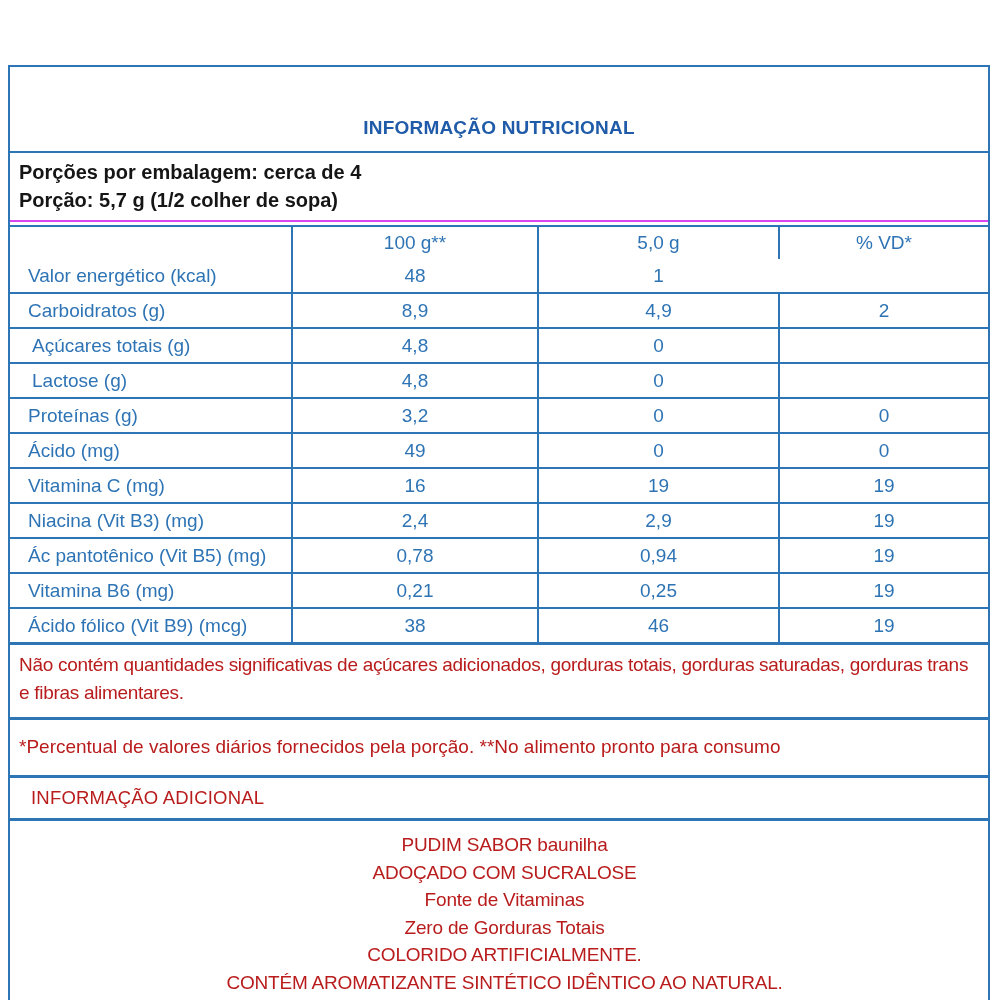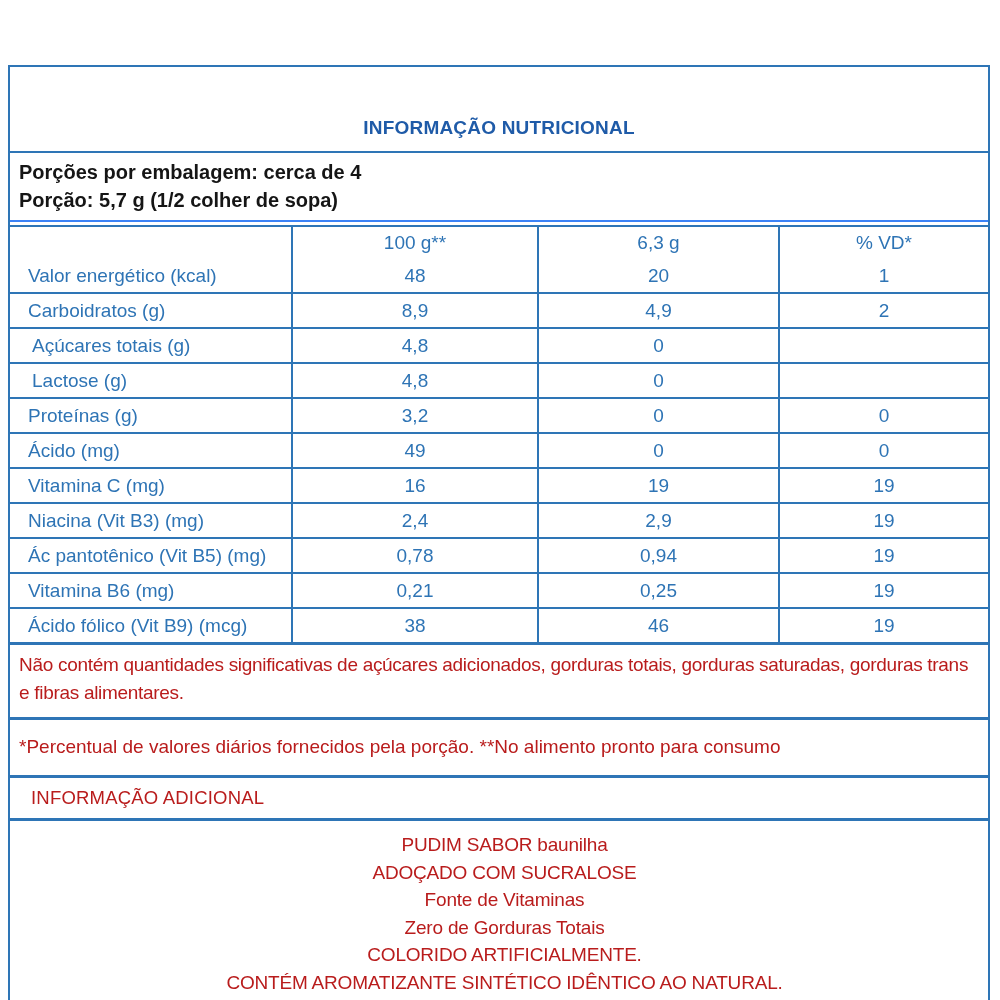--- a/index.html
+++ b/index.html
@@ -37,21 +37,21 @@
   }
   .title-row span {
     color: #1F5BA8;
     font-weight: bold;
     font-size: 19px;
     letter-spacing: 0.2px;
   }
   
   .serving-block {
     padding: 5px 16px 6px 9px;
-    border-bottom: 2px solid #3b82f6;
+    border-bottom: 2px solid #d946ef;
     color: #151515;
     font-weight: bold;
     font-size: 20px;
     line-height: 28px;
   }
   
   .nutri-table {
     border-top: 2px solid #2E75B6;
     margin-top: 3px;
   }
@@ -115,28 +115,27 @@
 
     <div class="serving-block">
       <div>Porções por embalagem: cerca de 4</div>
       <div>Porção: 5,7 g (1/2 colher de sopa)</div>
     </div>
 
     <div class="nutri-table">
       <div class="n-row header-row">
         <div class="n-cell lbl"></div>
         <div class="n-cell">100 g**</div>
-        <div class="n-cell">6,3 g</div>
+        <div class="n-cell">5,0 g</div>
         <div class="n-cell">% VD*</div>
       </div>
       <div id="rows-container">
       <div class="n-row">
         <div class="n-cell lbl">Valor energético (kcal)</div>
         <div class="n-cell">48</div>
-        <div class="n-cell">20</div>
         <div class="n-cell">1</div>
       </div>
 
       <div class="n-row">
         <div class="n-cell lbl">Carboidratos (g)</div>
         <div class="n-cell">8,9</div>
         <div class="n-cell">4,9</div>
         <div class="n-cell">2</div>
       </div>
 

